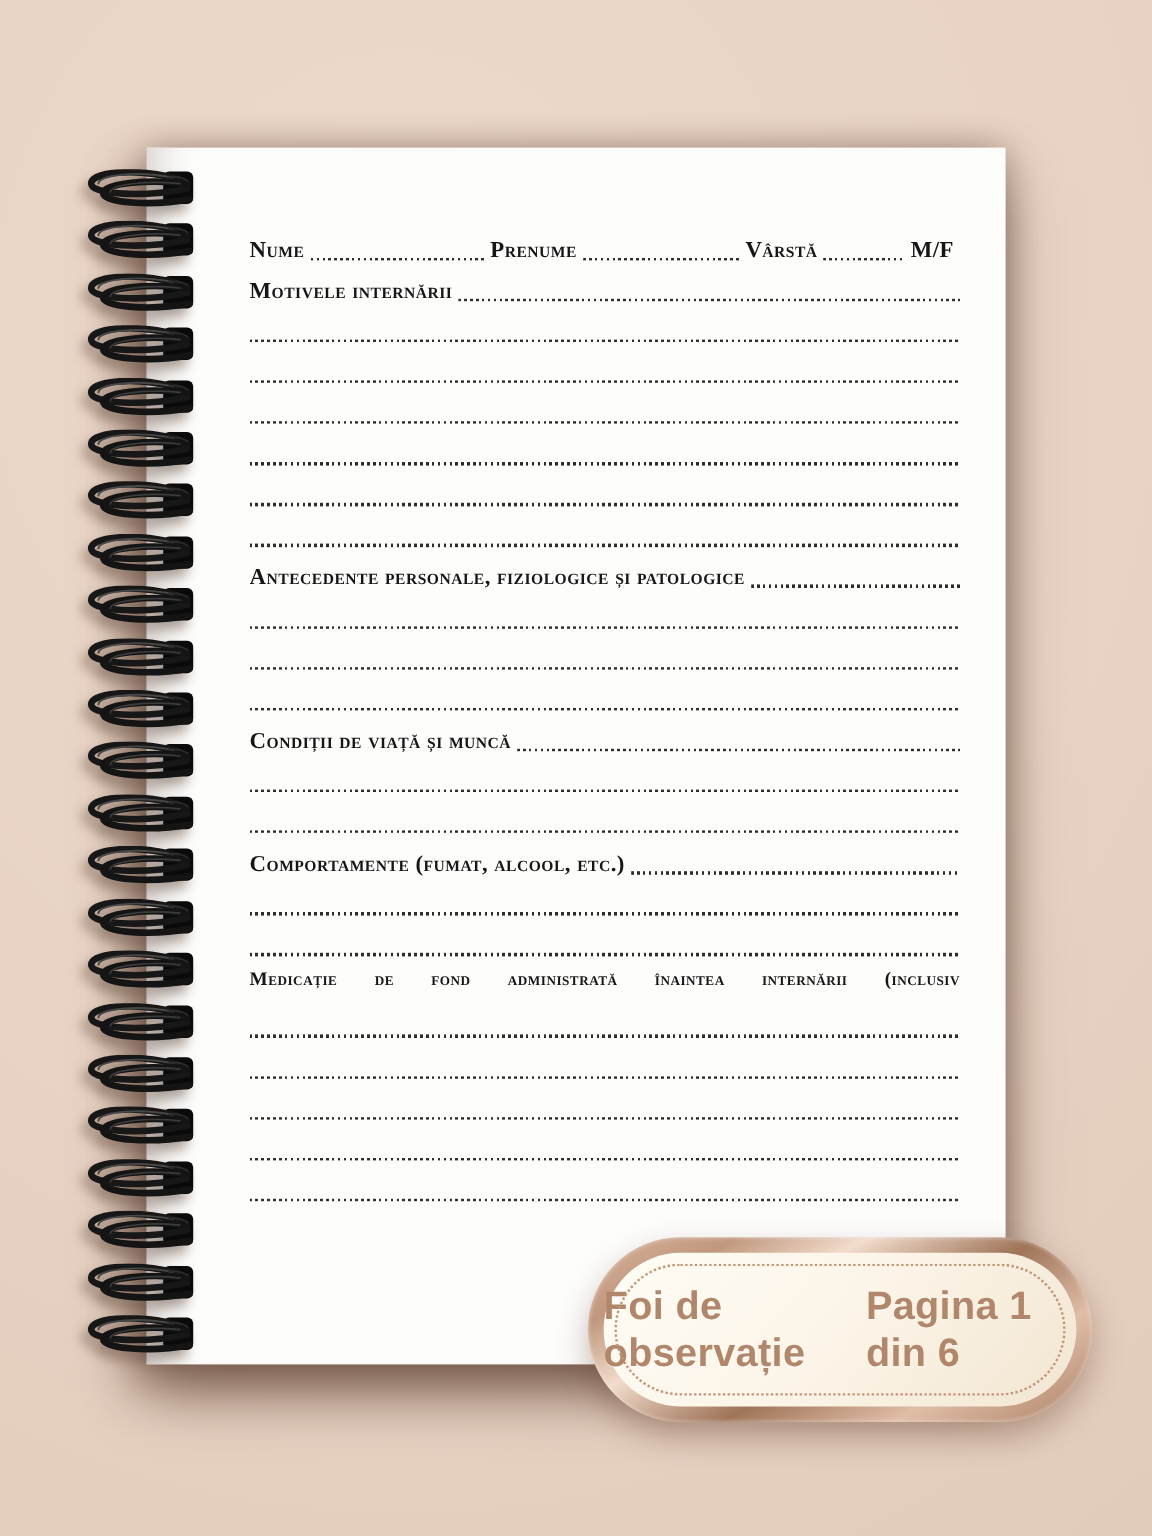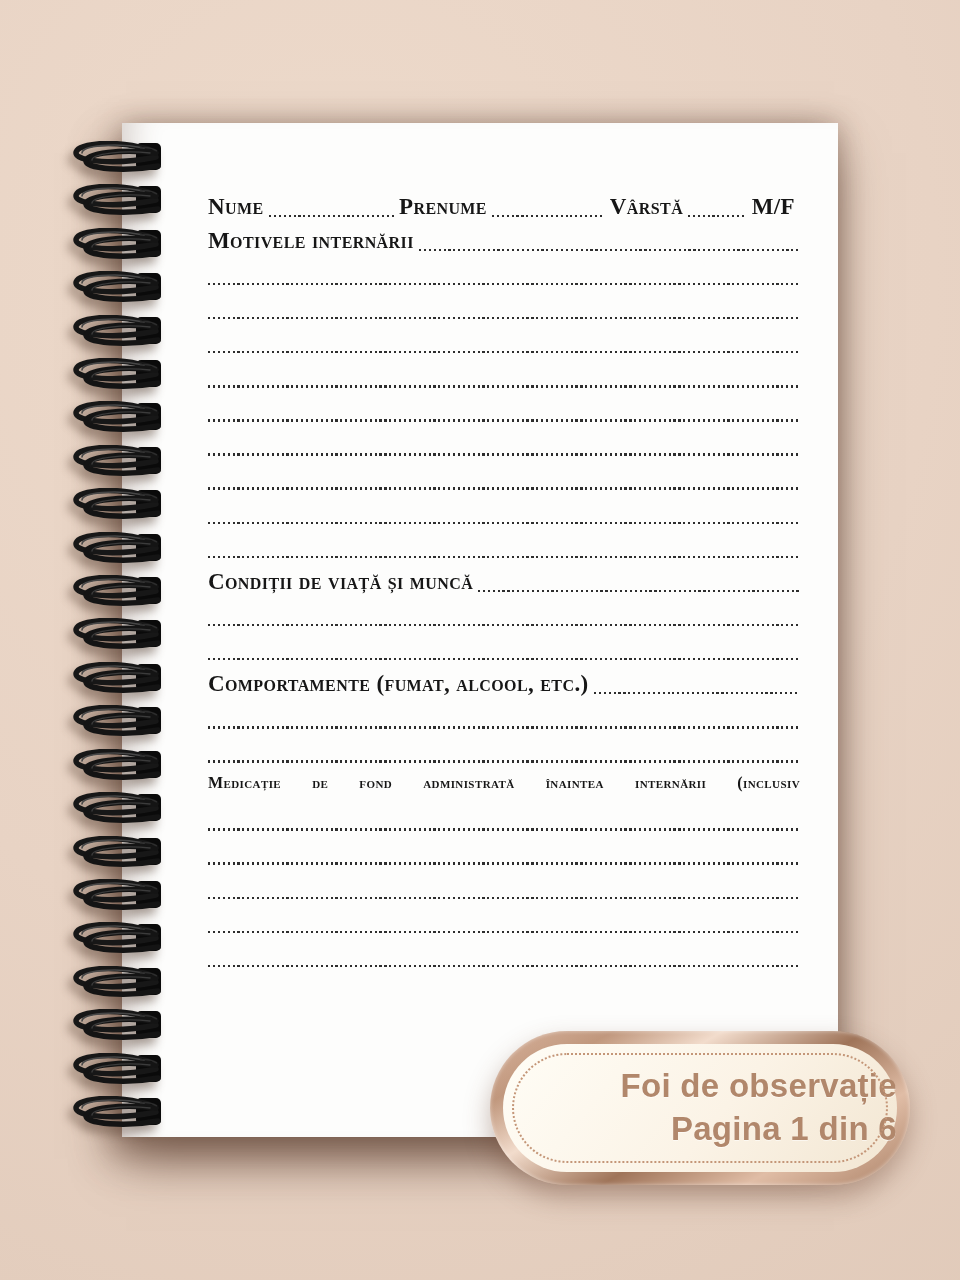--- a/index.html
+++ b/index.html
@@ -22,21 +22,21 @@
 
   
   .form-body{
     position:absolute;left:86px;top:64px;width:592px;
   }
   .frow{
     display:flex;align-items:flex-end;height:34.1px;
     padding-bottom:3px;box-sizing:border-box;overflow:hidden;
   }
   .flabel{
-    font-weight:700;font-size:23px;line-height:1;
+    font-weight:700;font-size:19px;line-height:1;
     font-variant:small-caps;letter-spacing:.4px;color:#161616;
     white-space:nowrap;padding-right:5px;
   }
   .flabel.mid{padding-left:5px;}
   .leader{
     flex:1 1 auto;height:2.4px;align-self:flex-end;margin-bottom:1px;
     background-image:repeating-linear-gradient(to right,#2d2d2d 0 2.1px,transparent 2.1px 4.9px);
   }
   .frow-justify{
     height:34.1px;box-sizing:border-box;padding-bottom:3px;
@@ -58,21 +58,21 @@
   .badge{
     position:absolute;left:490px;top:1031px;width:420px;height:154px;
     border-radius:80px;z-index:3;box-sizing:border-box;padding:13px;
     background:linear-gradient(150deg,#d7b29c 0%,#bb917694 18%,#f2dccc 34%,#9f7459 55%,#e0bda6 76%,#ab8166 100%),
                linear-gradient(150deg,#cfa88f,#a97e62);
     box-shadow:0 12px 26px rgba(110,72,52,.38), inset 0 0 4px rgba(255,255,255,.5);
   }
   .badge-inner{
     position:relative;width:100%;height:100%;border-radius:66px;box-sizing:border-box;
     background:linear-gradient(130deg,#fffdf6 0%,#fbf3e6 55%,#f2e6d2 100%);
-    display:flex;flex-direction:column;align-items:flex-end;justify-content:center;gap:4px;
+    display:flex;flex-direction:row;align-items:center;justify-content:center;gap:4px;
   }
   .badge-inner::before{
     content:"";position:absolute;inset:9px;border:2.5px dotted #c49678;
     border-radius:58px;pointer-events:none;
   }
   .badge-text{
     font-family:"Liberation Sans", sans-serif;font-weight:700;
     font-size:33px;line-height:1.17;color:#b1876b;letter-spacing:.3px;
     text-shadow:0 1px 0 rgba(255,255,255,.55);
   }
@@ -107,20 +107,24 @@
       <div class="frow">
         <div class="leader"></div>
       </div>
       <div class="frow">
         <div class="leader"></div>
       </div>
       <div class="frow">
         <div class="leader"></div>
       </div>
       <div class="frow">
+        <span class="flabel">Antecedente personale, fiziologice și patologice</span>
+        <div class="leader"></div>
+      </div>
+      <div class="frow">
         <div class="leader"></div>
       </div>
       <div class="frow">
         <div class="leader"></div>
       </div>
       <div class="frow">
         <div class="leader"></div>
       </div>
       <div class="frow">
         <span class="flabel">Condiții de viață și muncă</span>

